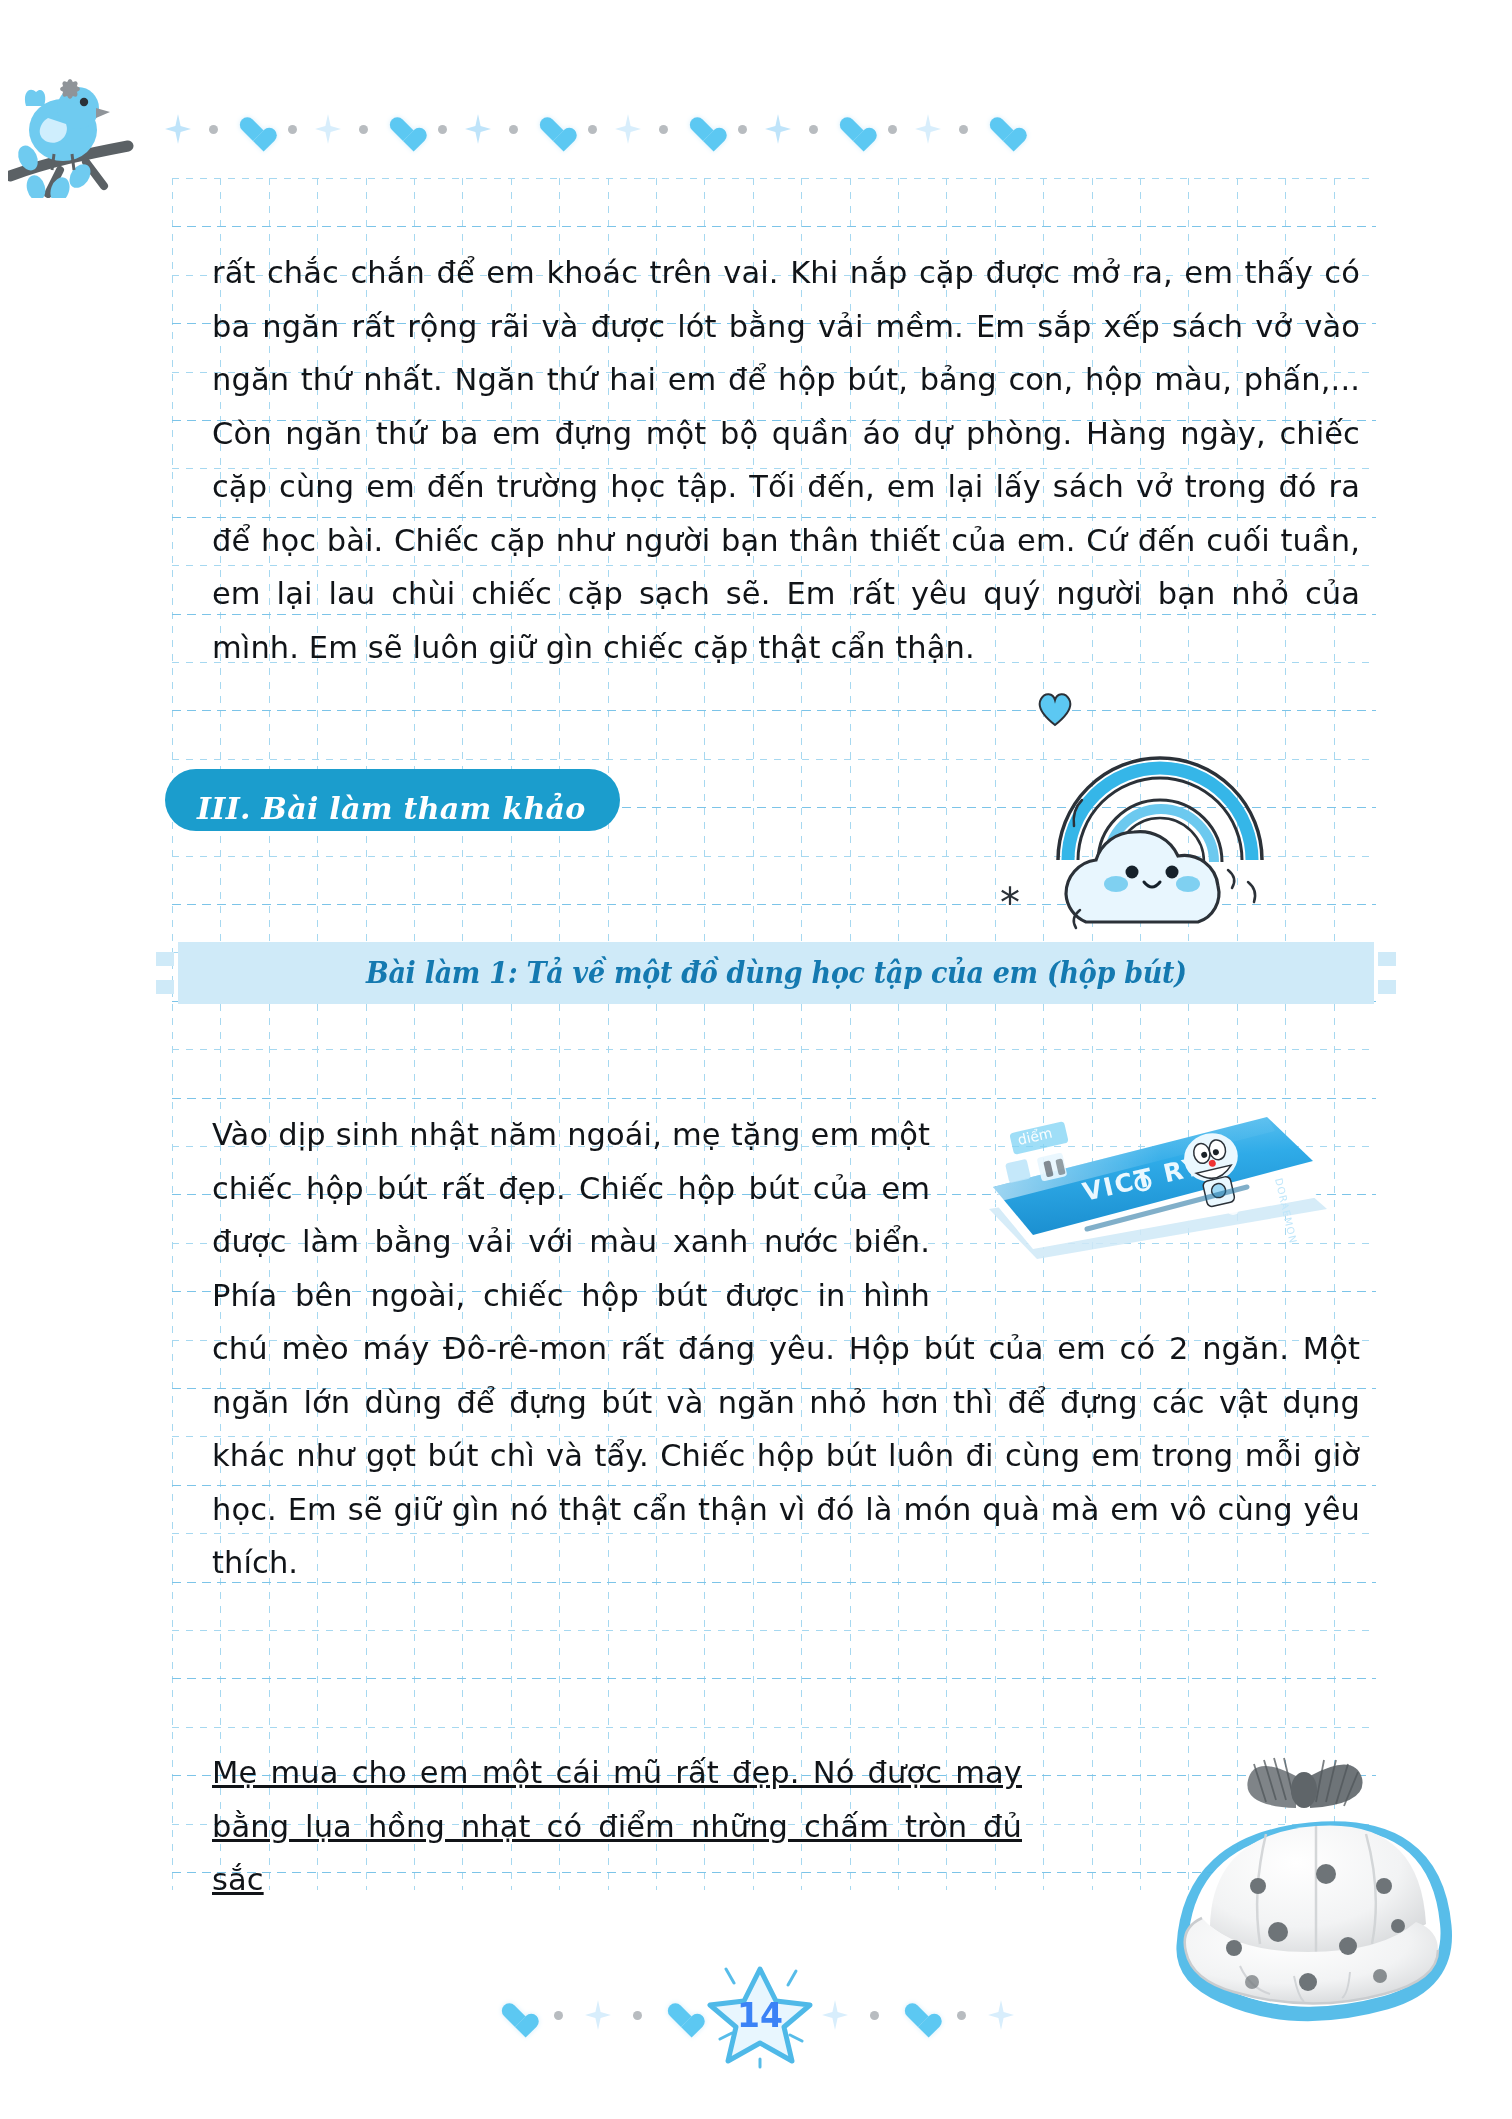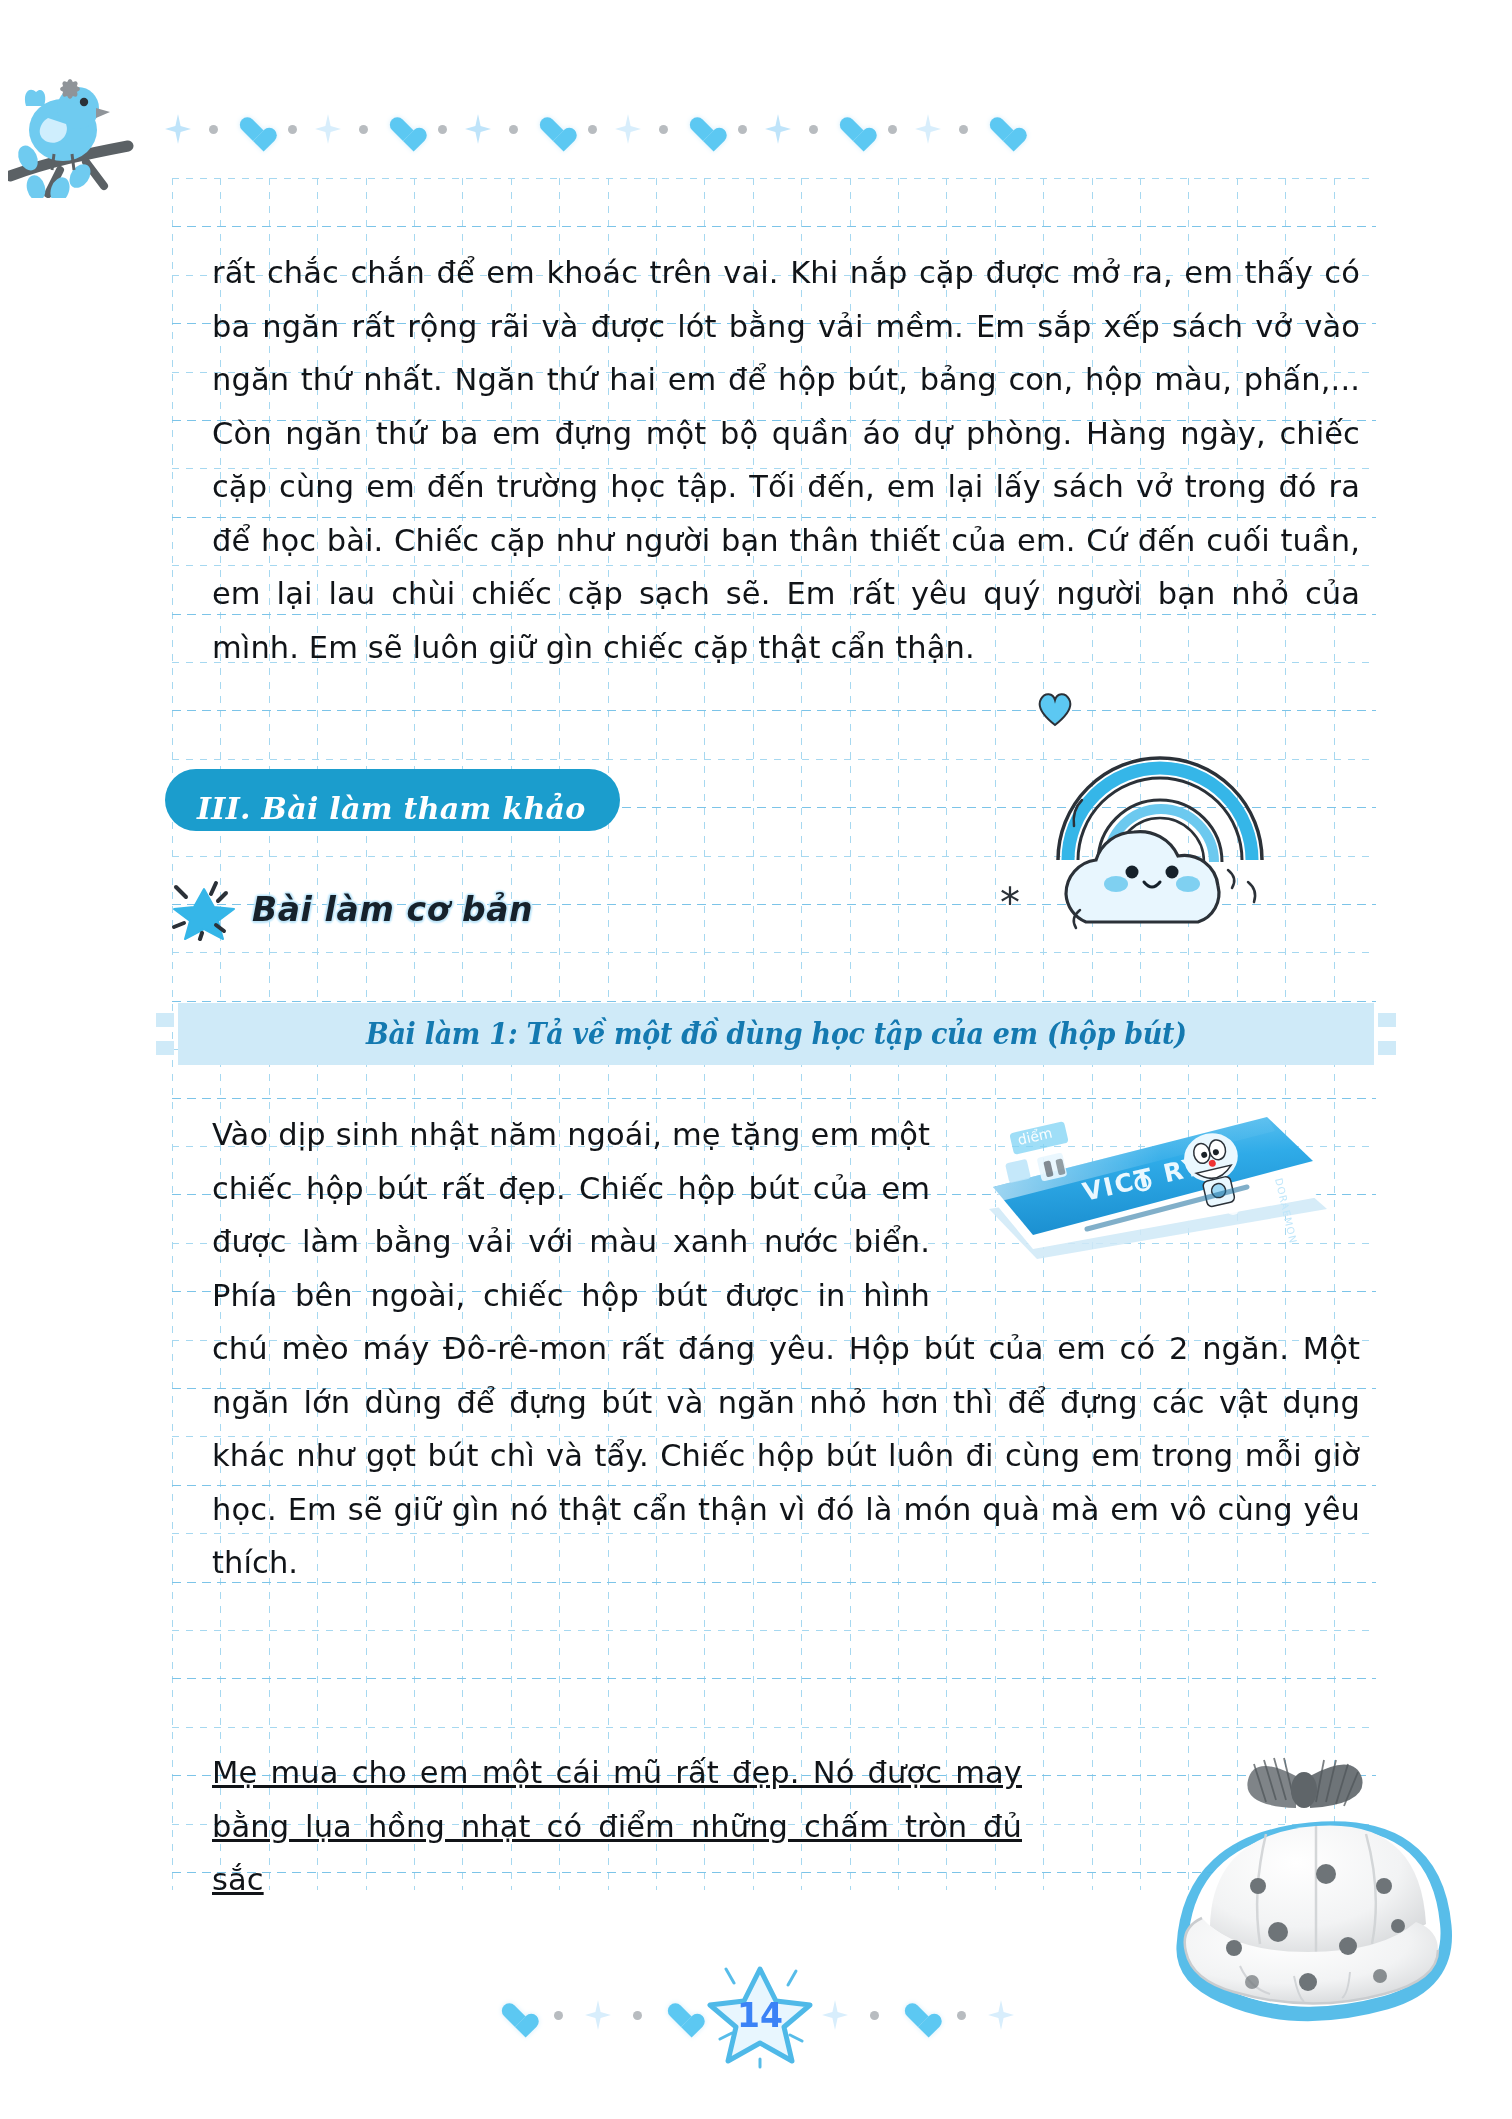--- a/index.html
+++ b/index.html
@@ -202,21 +202,21 @@
     top: 10px;
     width: 18px;
     height: 42px;
     background:
       linear-gradient(#cfeaf8, #cfeaf8) 0 0 / 100% 14px no-repeat,
       linear-gradient(#cfeaf8, #cfeaf8) 0 28px / 100% 14px no-repeat;
   }
   .banner::before { left: -22px; }
   .banner::after  { right: -22px; }
 
-  #banner-1 { top: 1003px; justify-content: center; }
+  #banner-1 { top: 942px; justify-content: center; }
   #banner-2 { top: 1622px; }
 
   #para-pencilcase {
     left: 212px;
     top: 1108px;
     width: 1148px;
   }
   #para-pencilcase p { text-align: justify; text-align-last: left; }
 
   #para-hat {
@@ -481,36 +481,20 @@
         <path d="M60 198 q-10 8 -4 18" fill="none" stroke="#2b3138" stroke-width="2.5" stroke-linecap="round"></path>
       </g>
     </svg>
 
     <div class="illus" id="asterisk-mark">*</div>
 
     <div class="section-pill">
       <span>III. Bài làm tham khảo</span>
     </div>
 
-    <div class="subsection">
-      <span class="star-burst">
-        <svg width="68" height="64" viewBox="0 0 68 64">
-          <path d="M34 12 L44 30 L64 32 L48 44 L53 62 L34 52 L15 62 L20 44 L4 32 L24 30 Z" fill="#35b6e8" stroke="#35b6e8" stroke-width="2" stroke-linejoin="round"></path>
-          <g stroke="#2b3138" stroke-width="4" stroke-linecap="round">
-            <path d="M6 10 L16 20"></path>
-            <path d="M46 6 L41 17"></path>
-            <path d="M56 16 L48 24"></path>
-            <path d="M4 50 L14 46"></path>
-            <path d="M54 54 L46 48"></path>
-            <path d="M30 62 L32 56"></path>
-          </g>
-        </svg>
-      </span>
-      <span class="subsection-label">Bài làm cơ bản</span>
-    </div>
 
     <div class="banner" id="banner-1">
       <span class="banner-text">Bài làm 1: Tả về một đồ dùng học tập của em (hộp bút)</span>
     </div>
 
     <svg id="pencil-case" viewBox="0 0 360 190">
       <defs>
         <linearGradient id="pcBody" x1="0" y1="0" x2="0.2" y2="1">
           <stop offset="0%" stop-color="#6ec9f2"></stop>
           <stop offset="45%" stop-color="#2fabe8"></stop>

